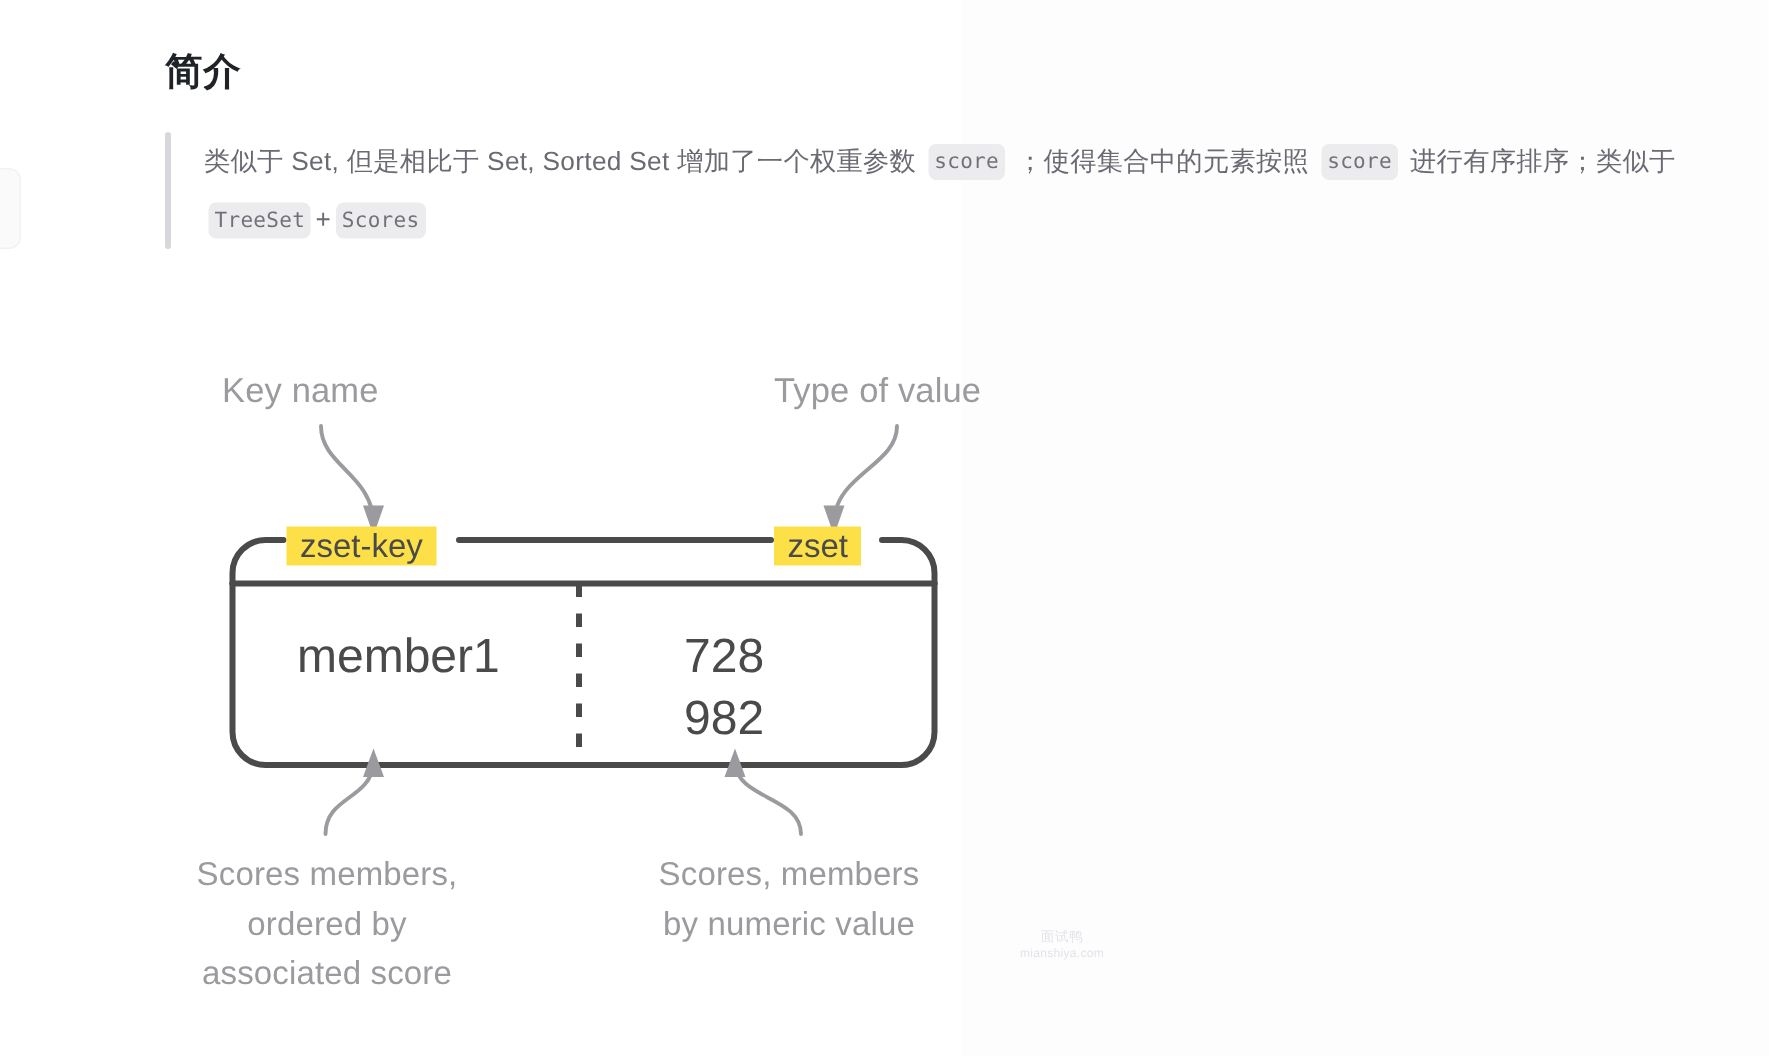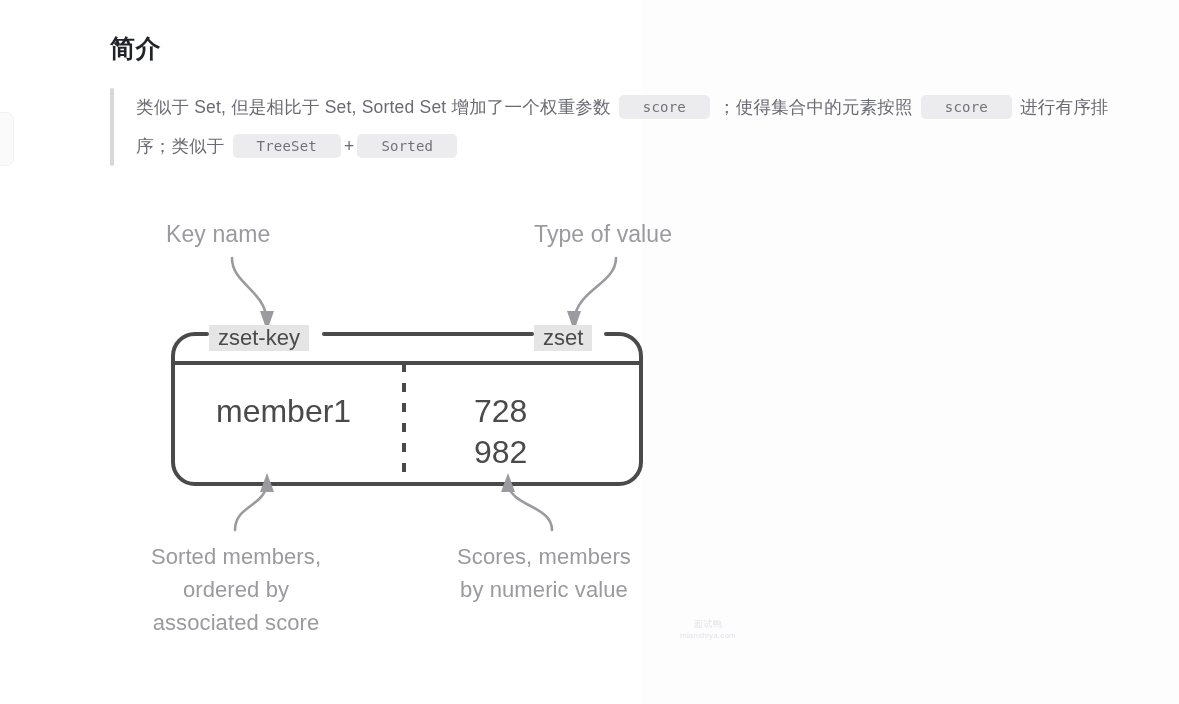--- a/index.html
+++ b/index.html
@@ -81,35 +81,34 @@
     color: #6a6a73;
     letter-spacing: 0.2px;
   }
   .code-chip {
     display: inline-block;
     font-family: "DejaVu Sans Mono", monospace;
     font-size: 14px;
     color: #71717a;
     background: #ececef;
     border-radius: 5px;
-    padding: 2px 24px;
+    padding: 2px 4px;
     margin: 0 3px;
     line-height: 20px;
     vertical-align: 1px;
     letter-spacing: 0.2px;
   }
 
   
   .diagram {
     position: absolute;
     left: 0;
-    top: 180px;
+    top: 206px;
     width: 780px;
     height: 470px;
-    margin-left: 18px;
   }
   .diagram svg {
     position: absolute;
     left: 0;
     top: 0;
   }
 
   .callout {
     position: absolute;
     color: #9a9a9f;
@@ -130,21 +129,21 @@
     letter-spacing: 0.1px;
   }
   .callout-members { left: 110px; top: 360px; width: 216px; }
   .callout-scores  { left: 420px; top: 360px; width: 212px; }
 
   
   .box-label {
     position: absolute;
     font-size: 22px;
     color: #4a4a4a;
-    background: #e5e5e5;
+    background: #fde047;
     padding: 0 9px;
     line-height: 26px;
     white-space: nowrap;
   }
   .box-label-key  { left: 191px; top: 145px; }
   .box-label-type { left: 516px; top: 145px; }
 
   
   .cell {
     position: absolute;
@@ -178,21 +177,21 @@
 <div class="page-right-tint"></div>
 <div class="edge-nub"></div>
 
 <div class="content">
 
   <div class="section-title">简介</div>
 
   <div class="quote">
     <div class="quote-bar"></div>
     <div class="quote-text">
-      <span>类似于 Set, 但是相比于 Set, Sorted Set 增加了一个权重参数 </span><span class="code-chip">score</span><span> ；使得集合中的元素按照 </span><span class="code-chip">score</span><span> 进行有序排序；类似于 </span><span class="code-chip">TreeSet</span><span>+</span><span class="code-chip">Sorted</span>
+      <span>类似于 Set, 但是相比于 Set, Sorted Set 增加了一个权重参数 </span><span class="code-chip">score</span><span> ；使得集合中的元素按照 </span><span class="code-chip">score</span><span> 进行有序排序；类似于 </span><span class="code-chip">TreeSet</span><span>+</span><span class="code-chip">Scores</span>
     </div>
   </div>
 
   <div class="diagram">
 
     <svg width="780" height="470" viewBox="0 0 780 470">
 
       <g fill="none" stroke="#4a4a4a" stroke-width="4" stroke-linecap="round">
 
         <path d="M 155,183 L 155,176 A 22,22 0 0 1 177,154 L 189,154"></path>
@@ -235,21 +234,21 @@
 
     <div class="box-label box-label-key">zset-key</div>
 
     <div class="box-label box-label-type">zset</div>
 
     <div class="cell cell-member-1">member1</div>
     <div class="cell cell-score-1">728</div>
     <div class="cell cell-score-0">982</div>
 
     <div class="callout-block callout-members">
-      <div>Sorted members,</div>
+      <div>Scores members,</div>
       <div>ordered by</div>
       <div>associated score</div>
     </div>
 
     <div class="callout-block callout-scores">
       <div>Scores, members</div>
       <div>by numeric value</div>
     </div>
   </div>
 

